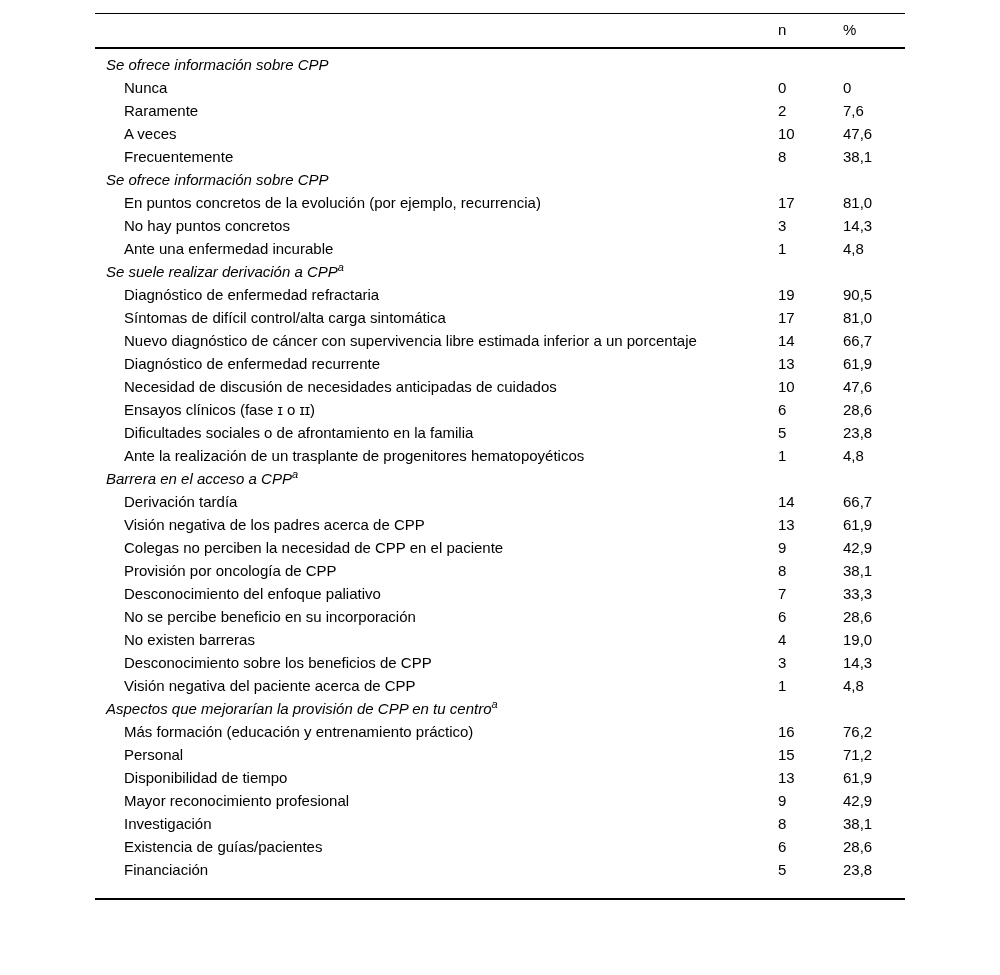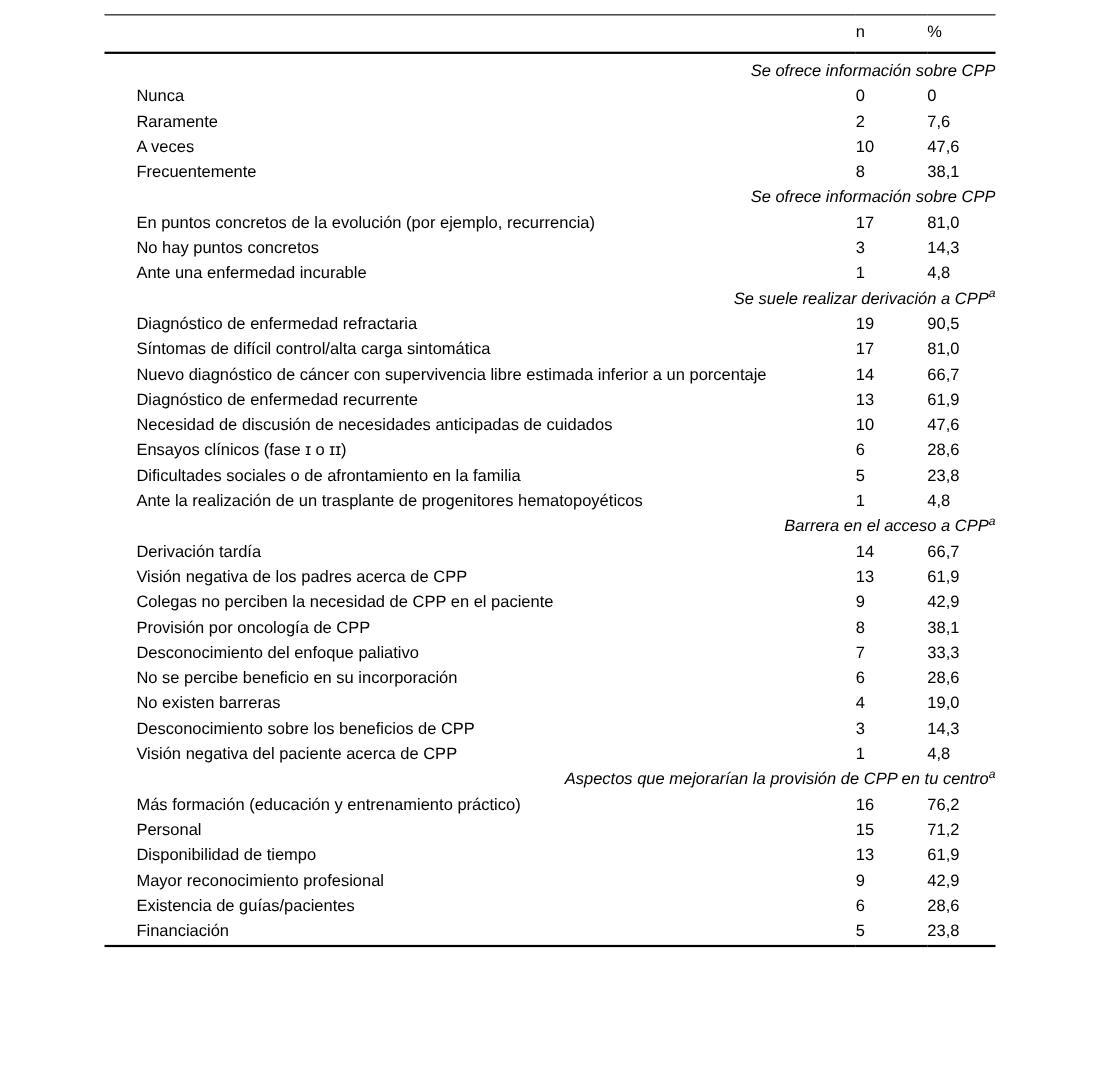--- a/index.html
+++ b/index.html
@@ -48,30 +48,29 @@
   tbody td {
     padding: 3px 0;
     line-height: 17px;
     vertical-align: middle;
     white-space: nowrap;
     overflow: hidden;
   }
   tbody tr.section-row td {
     font-style: italic;
     padding-left: 11px;
-    text-align: right;
   }
   tbody tr.section-row:first-child td {
     padding-top: 7px;
   }
   tbody tr.item-row td.label-cell {
     padding-left: 29px;
   }
   tbody tr:last-child td {
-    padding-bottom: 4px;
+    padding-bottom: 20px;
   }
   sup.fnote {
     font-size: 11px;
     line-height: 0;
     vertical-align: super;
     font-style: italic;
   }
   .num-cell { text-align: left; }
 </style>
 </head>
@@ -242,20 +241,25 @@
             <td class="label-cell">Disponibilidad de tiempo</td>
             <td class="num-cell">13</td>
             <td class="num-cell">61,9</td>
           </tr>
           <tr class="item-row">
             <td class="label-cell">Mayor reconocimiento profesional</td>
             <td class="num-cell">9</td>
             <td class="num-cell">42,9</td>
           </tr>
           <tr class="item-row">
+            <td class="label-cell">Investigación</td>
+            <td class="num-cell">8</td>
+            <td class="num-cell">38,1</td>
+          </tr>
+          <tr class="item-row">
             <td class="label-cell">Existencia de guías/pacientes</td>
             <td class="num-cell">6</td>
             <td class="num-cell">28,6</td>
           </tr>
           <tr class="item-row">
             <td class="label-cell">Financiación</td>
             <td class="num-cell">5</td>
             <td class="num-cell">23,8</td>
           </tr>
         </tbody>

